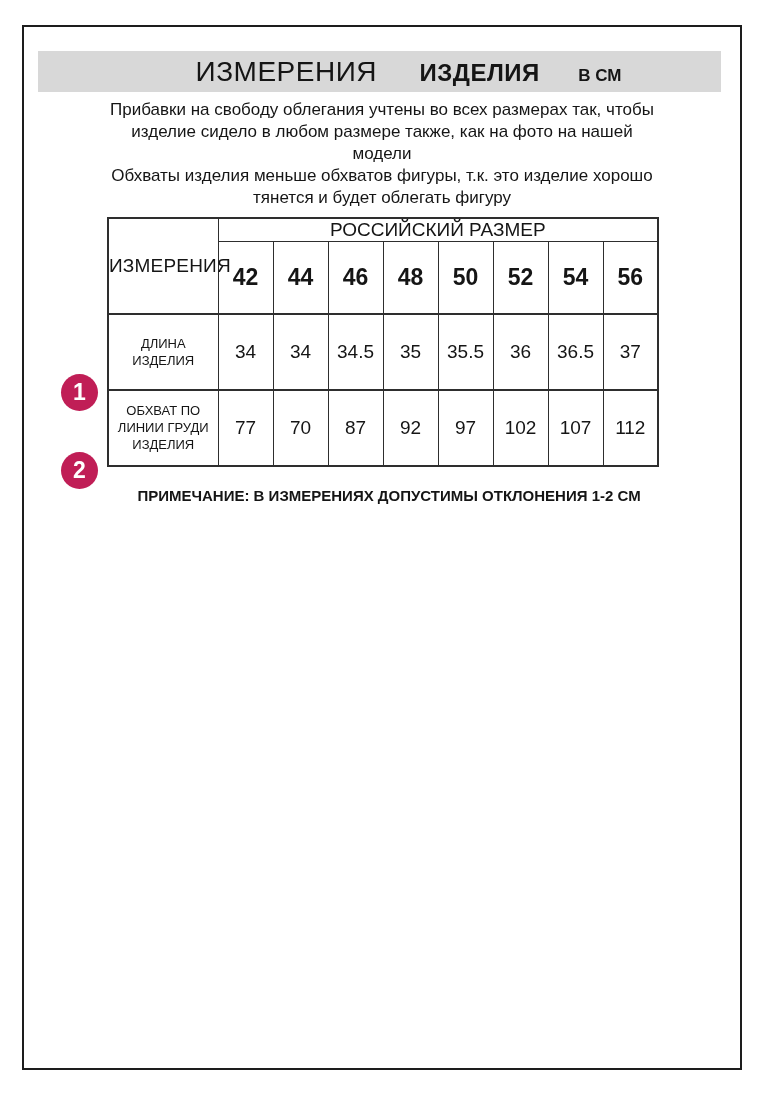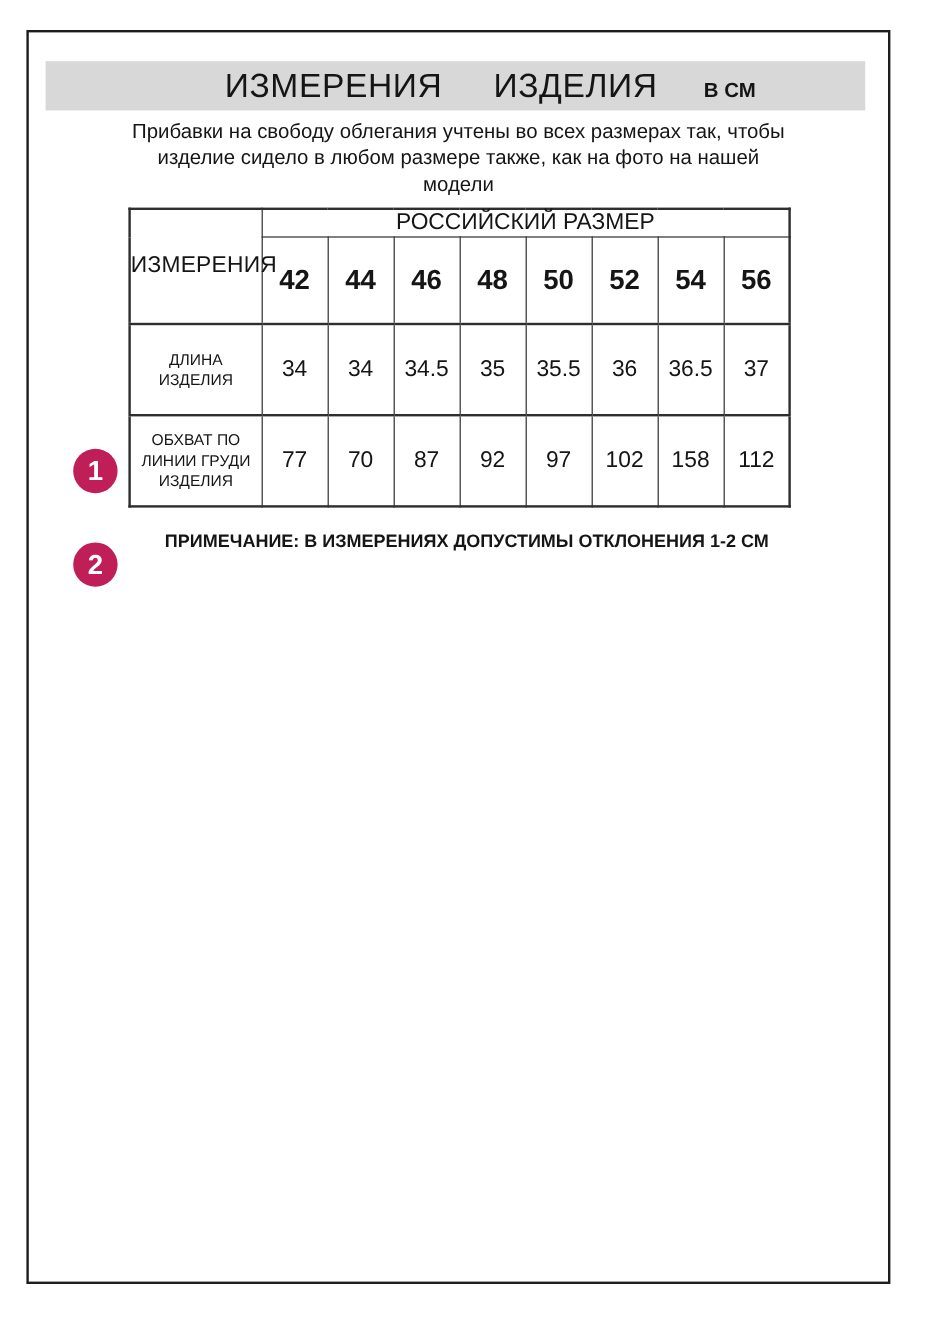--- a/index.html
+++ b/index.html
@@ -22,21 +22,21 @@
   .header-bar {
     margin: 24px 19px 0 14px;
     height: 41px;
     background: var(--header-bar-bg, #d8d8d8);
     text-align: center;
     line-height: 41px;
     white-space: nowrap;
     padding-left: 58px;
   }
   .title-regular { font-size: 28px; letter-spacing: 0.5px; }
-  .title-bold    { font-size: 28px; font-weight: normal; letter-spacing: 0.5px; margin-left: 38px; }
+  .title-bold    { font-size: 24px; font-weight: bold; letter-spacing: 0.5px; margin-left: 38px; }
   .title-units   { font-size: 17px; font-weight: bold; margin-left: 34px; }
 
   .product-code {
     margin-top: 16px;
     text-align: center;
     font-size: 22px;
     line-height: 24px;
   }
 
   .intro { text-align: center; font-size: 17px; line-height: 22px; }
@@ -100,20 +100,24 @@
       <span class="title-units">В СМ</span>
     </div>
 
 
     <div class="intro intro-1">
       <div>Прибавки на свободу облегания учтены во всех размерах так, чтобы</div>
       <div>изделие сидело в любом размере также, как на фото на нашей</div>
       <div>модели</div>
     </div>
 
+    <div class="intro intro-2">
+      <div>Обхваты изделия меньше обхватов фигуры, т.к. это изделие хорошо</div>
+      <div>тянется и будет облегать фигуру</div>
+    </div>
 
     <table class="size-table">
       <colgroup>
         <col style="width:110px">
         <col style="width:55px">
           <col style="width:55px">
           <col style="width:55px">
           <col style="width:55px">
         <col style="width:55px">
           <col style="width:55px">
@@ -147,21 +151,21 @@
           <td class="cell-value">37</td>
         </tr>
         <tr class="r-data r-data-2">
           <td class="cell-label">ОБХВАТ ПО ЛИНИИ ГРУДИ ИЗДЕЛИЯ</td>
           <td class="cell-value">77</td>
           <td class="cell-value">70</td>
           <td class="cell-value">87</td>
           <td class="cell-value">92</td>
           <td class="cell-value">97</td>
           <td class="cell-value">102</td>
-          <td class="cell-value">158</td>
+          <td class="cell-value">107</td>
           <td class="cell-value">112</td>
         </tr>
       </tbody>
     </table>
 
     <div class="note">ПРИМЕЧАНИЕ: В ИЗМЕРЕНИЯХ ДОПУСТИМЫ ОТКЛОНЕНИЯ 1-2 СМ</div>
   </div>
 
   <div class="marker marker-1">1</div>
   <div class="marker marker-2">2</div>

